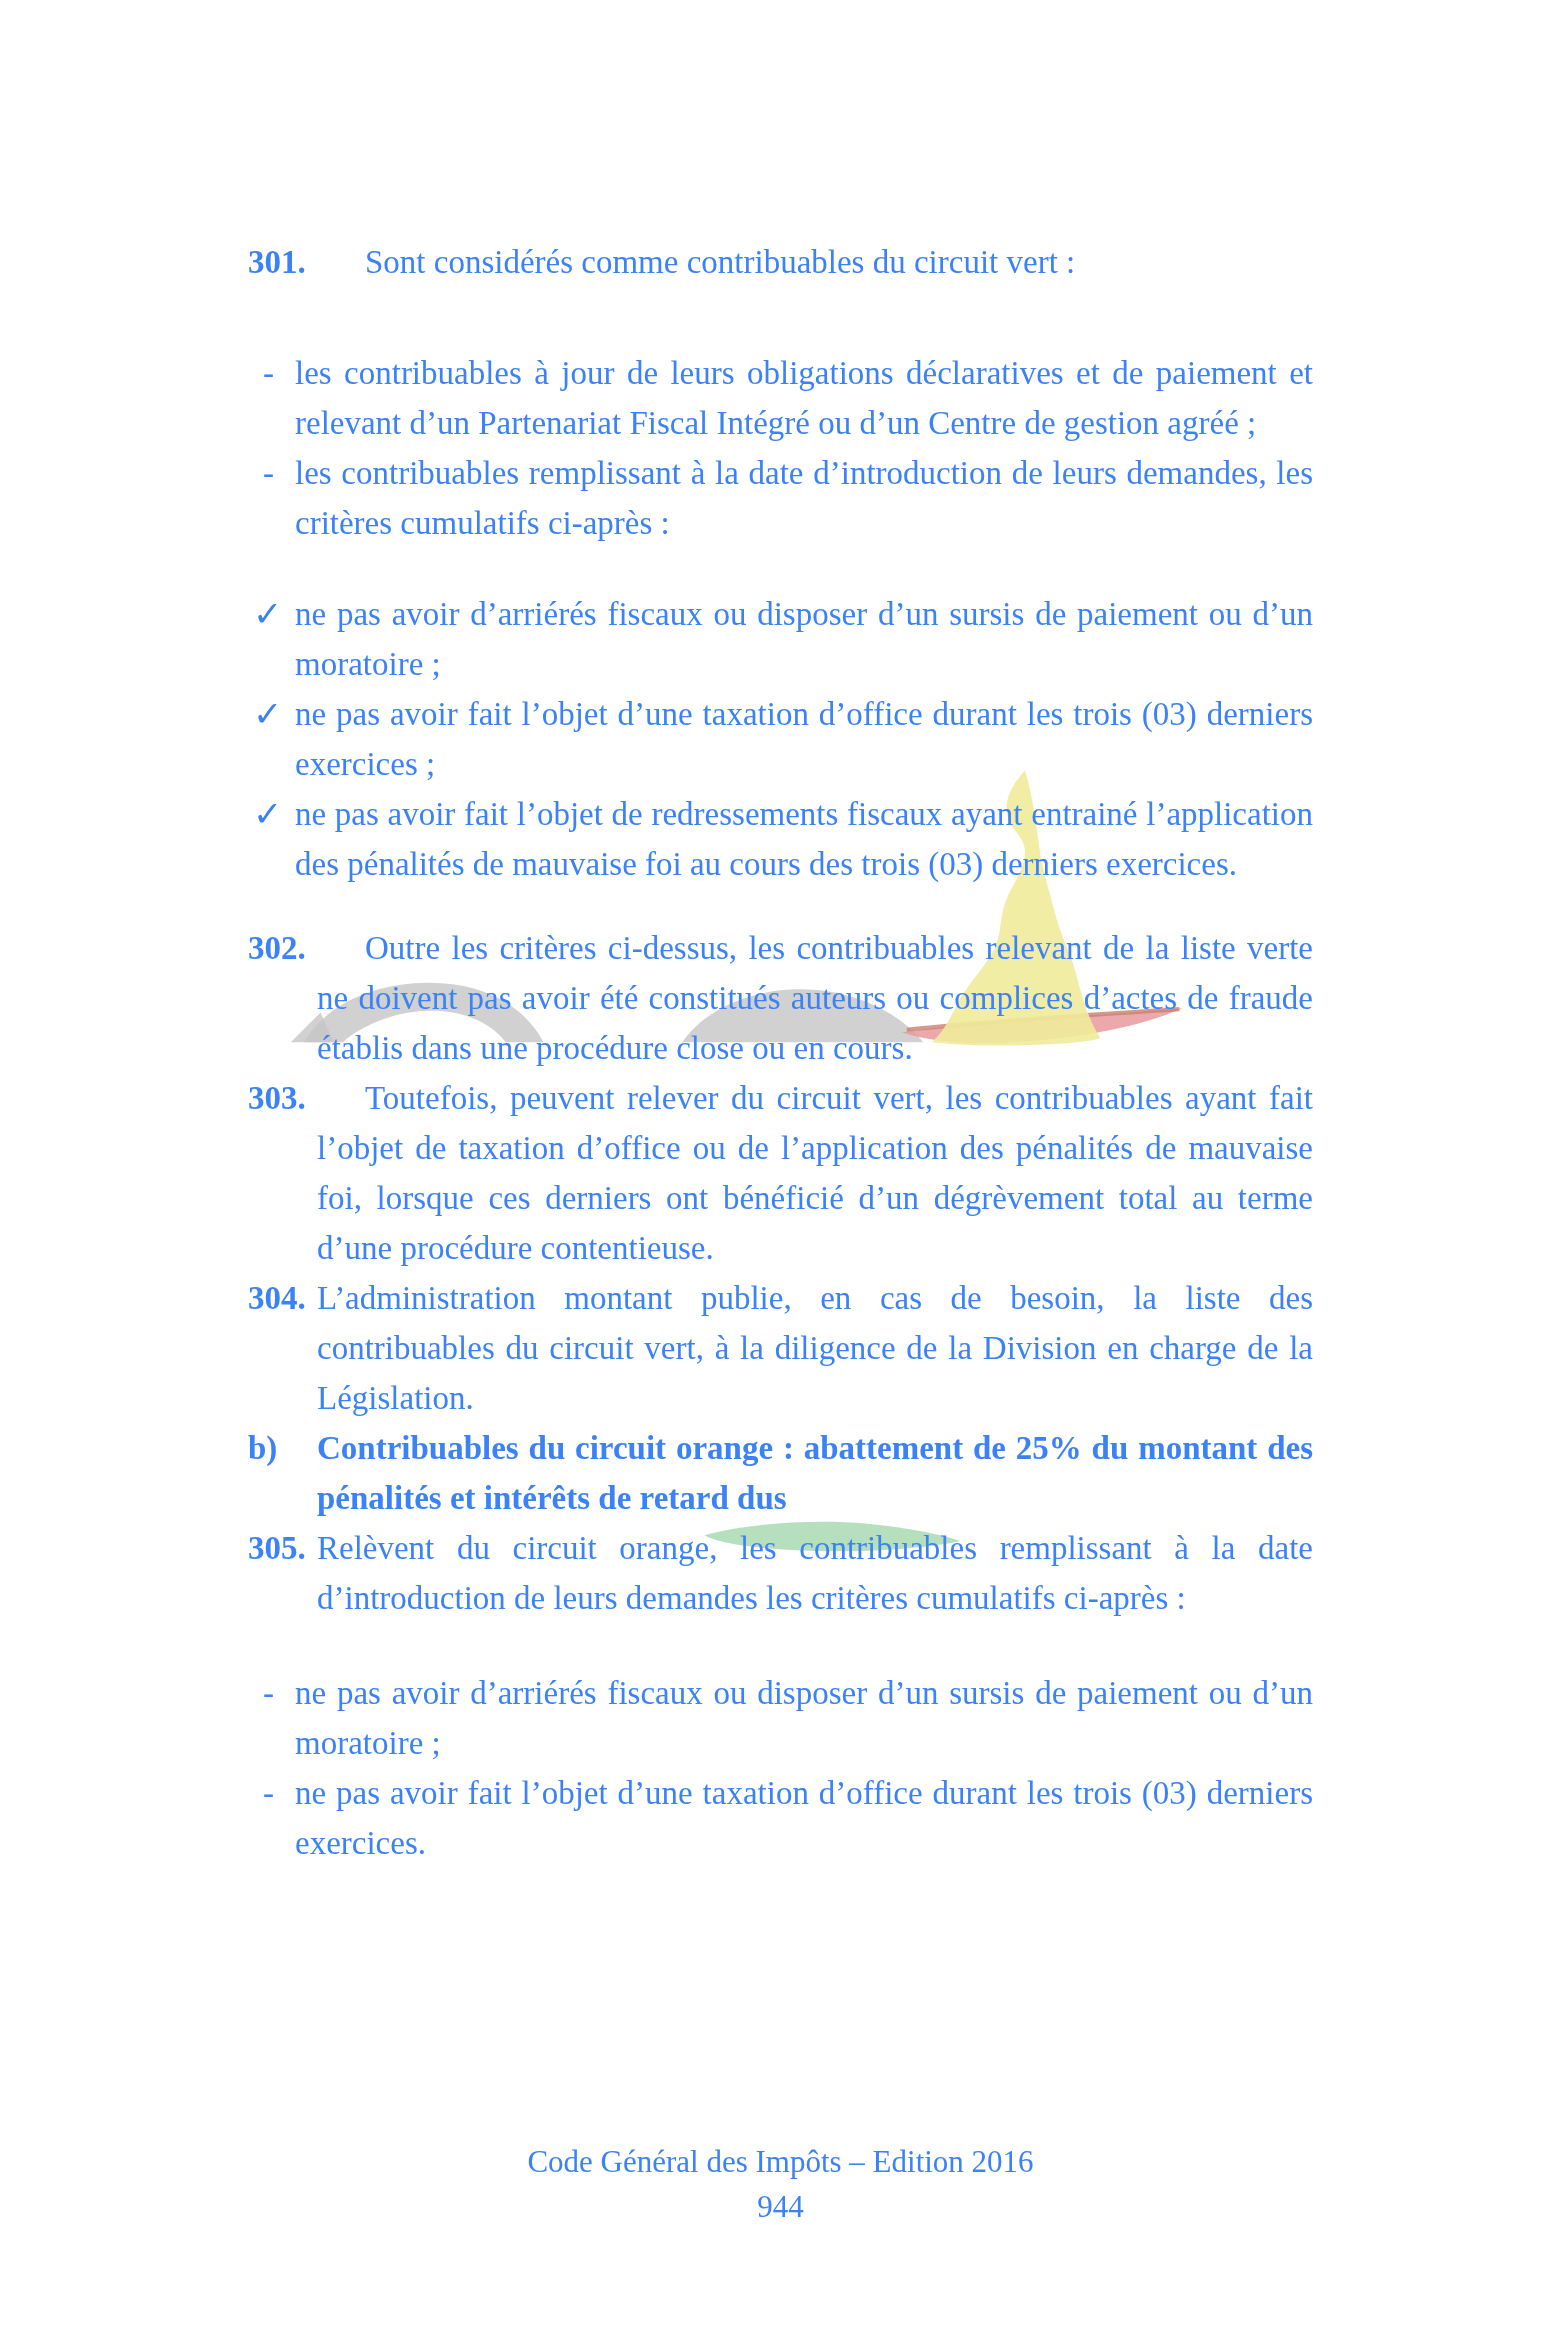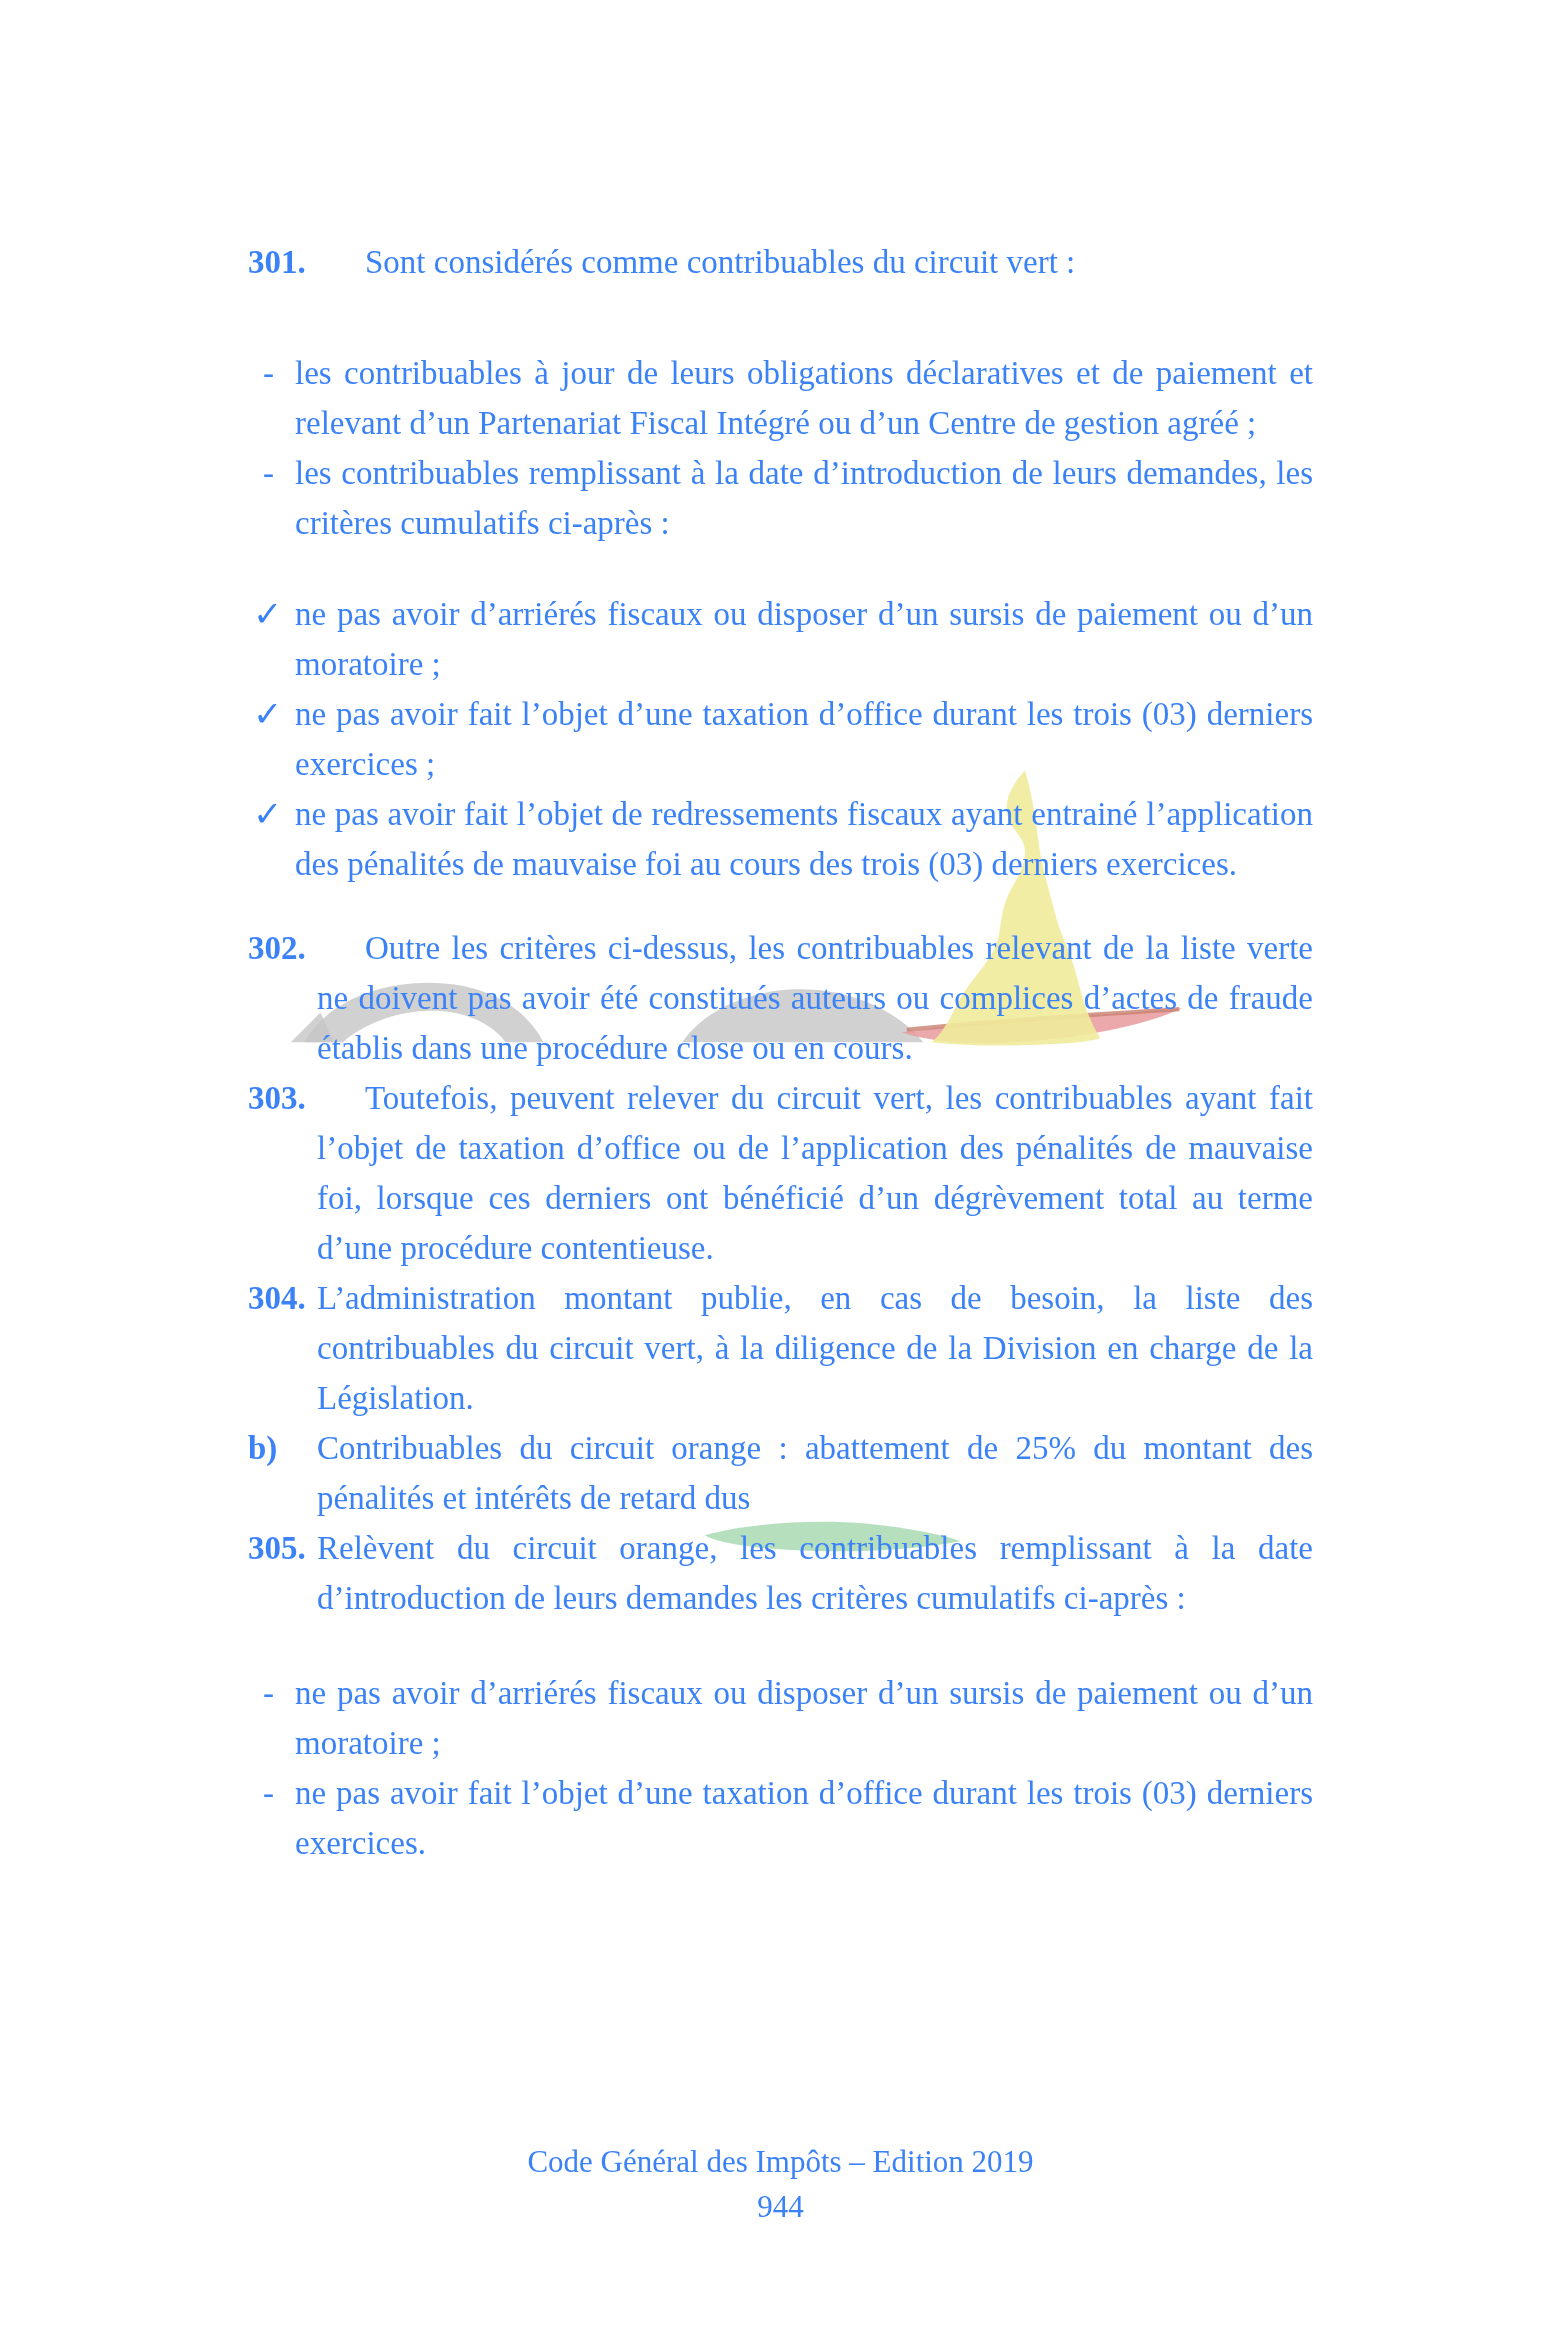--- a/index.html
+++ b/index.html
@@ -39,21 +39,21 @@
     font-size:33px;
     line-height:50px;
   }
   .num{
     font-weight:bold;
     display:inline-block;
     text-indent:0;
   }
   .w-wide{width:117px;}
   .w-narrow{width:69px;}
-  .heading .ptext{font-weight:normal;margin-top:42px;}
+  .heading .ptext{font-weight:bold;margin-top:42px;}
   .item{
     position:relative;
     font-size:33px;
     line-height:50px;
   }
   .itext{
     margin-left:47px;
     text-align:justify;
   }
   .marker{
@@ -156,18 +156,18 @@
       <div class="itext">ne pas avoir d’arriérés fiscaux ou disposer d’un sursis de paiement ou d’un moratoire&nbsp;;</div>
     </div>
     <div class="item">
       <span class="marker dash-marker">-</span>
       <div class="itext">ne pas avoir fait l’objet d’une taxation d’office durant les trois (03) derniers exercices.</div>
     </div>
 
   </main>
 
   <footer class="footer">
-    <div>Code Général des Impôts – Edition 2019</div>
+    <div>Code Général des Impôts – Edition 2016</div>
     <div>944</div>
   </footer>
 
 </div>
 
 
 </body></html>

